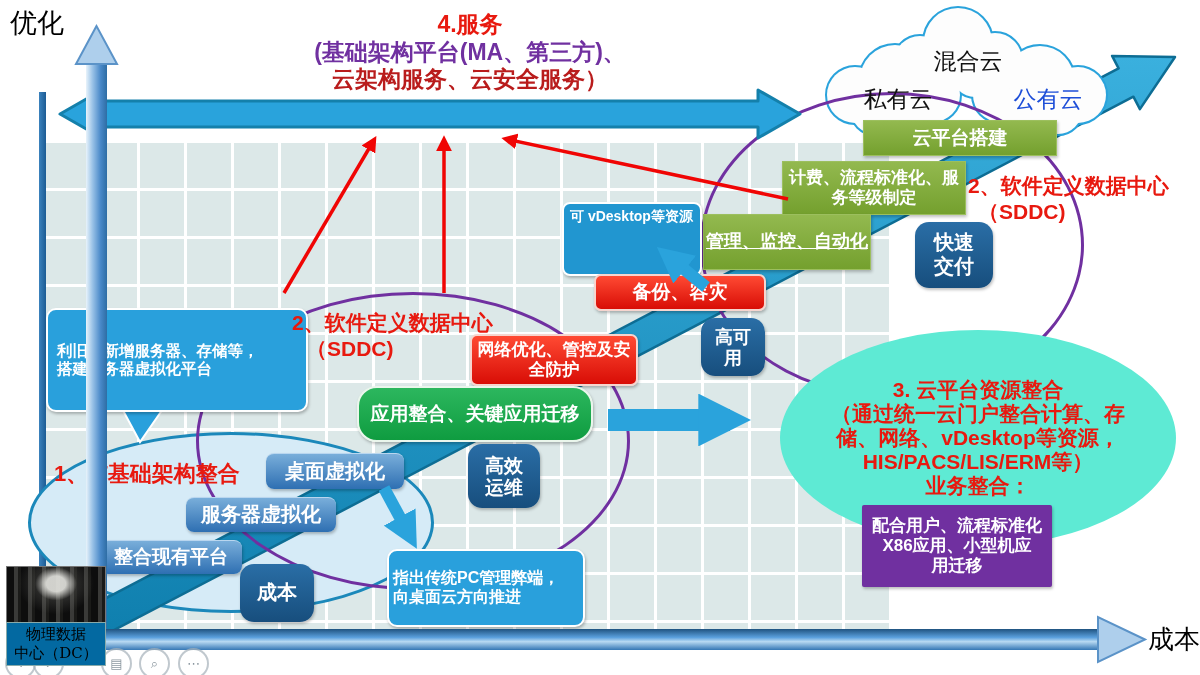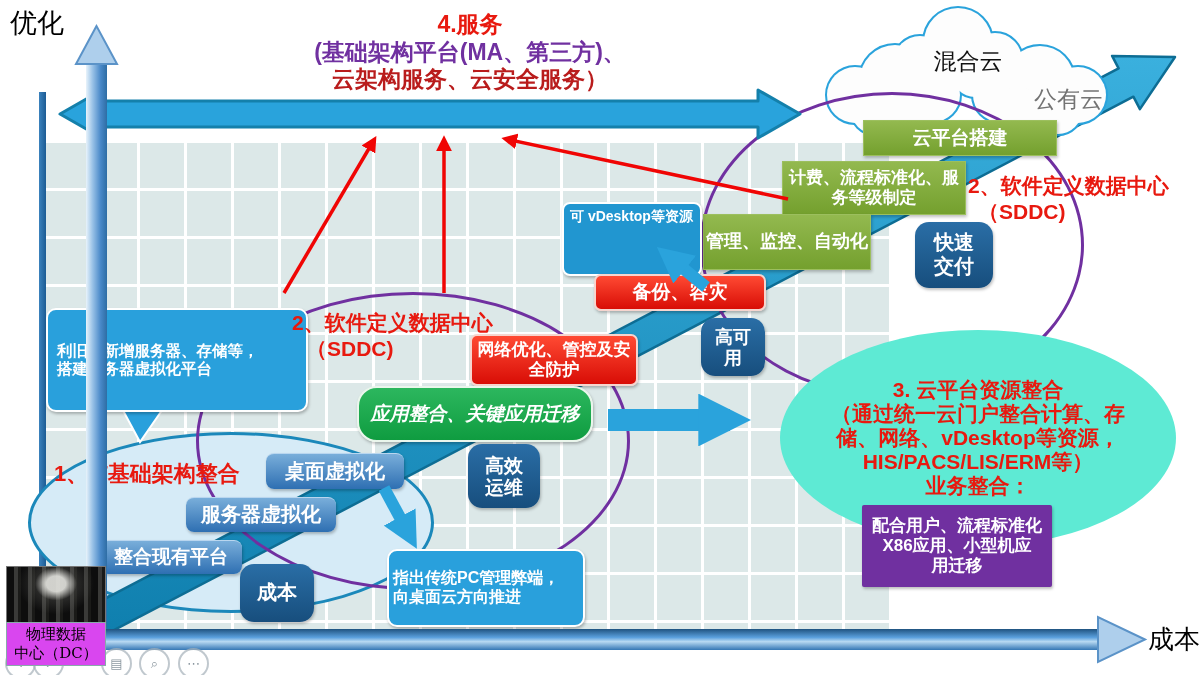--- a/index.html
+++ b/index.html
@@ -12,21 +12,21 @@
     background-image:
       repeating-linear-gradient(to right, transparent 0 44px, #fff 44px 47px),
       repeating-linear-gradient(to bottom, transparent 0 45px, #fff 45px 48px);
     z-index:1;}
   #grid-edge{left:39px;top:92px;width:7px;height:537px;background:linear-gradient(to right,#3b82bd,#1d5c94);z-index:2;}
   
   .box{display:flex;flex-direction:column;align-items:center;justify-content:center;
        color:#fff;font-weight:bold;text-align:center;line-height:1.18;z-index:5;
        box-shadow:1px 2px 3px rgba(0,0,0,.25);}
   .olive{background:linear-gradient(#93b94f,#74a02e);border-radius:0;border:1px solid #9cbf5e;}
-  .vgreen{background:linear-gradient(#2cb75e,#0f9c40);border-radius:20px;border:2px solid #eaf6ec;font-style:italic;}
+  .vgreen{background:linear-gradient(#2cb75e,#0f9c40);border-radius:20px;border:2px solid #eaf6ec;}
   .redbox{background:linear-gradient(#ff4a33,#d80d06);border-radius:7px;border:2px solid #f6d5cf;}
   .dblue{background:linear-gradient(#2a6ea6,#174e7d);border-radius:14px;
          font-family:"DejaVu Serif","Liberation Serif",serif;}
   .mblue{background:linear-gradient(#79aeda,#2e6fb2);border-radius:8px;border-top:1px solid #b9d6ef;}
   .lblue{background:#29a0dc;border:2px solid #fff;border-radius:10px;}
   .ellipse-outline{border:3px solid #7030a0;border-radius:50%;background:transparent;z-index:4;}
   .redtext{color:#e8190f;font-weight:bold;z-index:6;line-height:1.25;}
   .ghost-btn{width:27px;height:27px;border-radius:50%;border:2px solid rgba(140,155,165,.55);
        background:rgba(255,255,255,.35);color:rgba(110,125,135,.8);display:flex;align-items:center;
        justify-content:center;font-size:13px;z-index:9;}
@@ -80,21 +80,22 @@
       <circle cx="875" cy="110" r="24"></circle>
         <circle cx="915" cy="110" r="24"></circle>
       <circle cx="1000" cy="95" r="27"></circle>
         <circle cx="1040" cy="80" r="34"></circle>
         <circle cx="1078" cy="95" r="28"></circle>
       <circle cx="1018" cy="110" r="23"></circle>
         <circle cx="1058" cy="110" r="24"></circle>
     </g>
   </svg>
   <div class="abs serif" style="left:918px;top:46px;width:100px;text-align:center;font-size:23px;color:#111;z-index:5;">混合云</div>
-  <div class="abs serif" style="left:993px;top:84px;width:110px;text-align:right;font-size:23px;color:#737373;z-index:5;">公有云</div>
+  <div class="abs serif" style="left:843px;top:84px;width:110px;text-align:center;font-size:23px;color:#111;z-index:5;">私有云</div>
+  <div class="abs serif" style="left:993px;top:84px;width:110px;text-align:center;font-size:23px;color:#1d4ed8;z-index:5;">公有云</div>
 
   <svg class="abs" style="left:0;top:0;z-index:2;" width="1200" height="675">
     <polygon points="150,566 222,588 96,606" fill="#d6ebf7" stroke="#1b88ba" stroke-width="3"></polygon>
   </svg>
   <div class="abs" style="left:28px;top:432px;width:400px;height:175px;background:#d6ebf7;
        border:3px solid #1b88ba;border-radius:50%;z-index:2;"></div>
 
   <div class="abs ellipse-outline" style="left:196px;top:292px;width:428px;height:292px;"></div>
   <div class="abs ellipse-outline" style="left:700px;top:92px;width:378px;height:300px;"></div>
 
@@ -116,21 +117,21 @@
   </svg>
   <div class="abs" style="left:98px;top:629px;width:1002px;height:21px;z-index:7;
        background:linear-gradient(to bottom,#1f5380,#5aa0dd 40%,#b8d9f2 60%,#3577b5);"></div>
   <svg class="abs" style="left:0;top:0;z-index:7;" width="1200" height="675">
     <polygon points="1145,639.5 1098,617 1098,662" fill="#aecfec" stroke="#5b93c8" stroke-width="2"></polygon>
   </svg>
   <div class="abs serif" style="left:1148px;top:622px;font-size:26px;color:#000;z-index:7;">成本</div>
 
   <div class="box olive abs" style="left:863px;top:120px;width:192px;height:34px;font-size:19px;">云平台搭建</div>
   <div class="box olive abs" style="left:782px;top:161px;width:178px;height:48px;font-size:17px;padding:2px;">计费、流程标准化、服务等级制定</div>
-  <div class="box olive abs" style="left:703px;top:214px;width:162px;height:50px;font-size:18px;padding:2px;">管理、监控、自动化</div>
+  <div class="box olive abs" style="left:703px;top:214px;width:162px;height:50px;font-size:18px;padding:2px;text-decoration:underline;">管理、监控、自动化</div>
 
   <div class="box dblue abs" style="left:915px;top:222px;width:78px;height:66px;font-size:20px;">
     <div>快速</div>
     <div>交付</div>
   </div>
 
   <div class="box abs" style="left:562px;top:202px;width:124px;height:62px;background:#2196d0;
        border:2px solid #fff;border-radius:8px;font-size:14px;align-items:flex-start;text-align:left;
        padding:4px 6px;justify-content:flex-start;">可 vDesktop等资源</div>
 
@@ -193,21 +194,21 @@
   <div class="box abs" style="left:862px;top:505px;width:190px;height:82px;background:#7030a0;font-size:17px;border-radius:2px;">
     <div>配合用户、流程标准化</div>
     <div>X86应用、小型机应</div>
     <div>用迁移</div>
   </div>
 
   <div class="abs" style="left:6px;top:566px;width:98px;height:56px;z-index:10;border:1px solid #777;
        background:
          radial-gradient(ellipse at 50% 30%, rgba(230,230,225,.9) 0 14%, rgba(120,120,115,.25) 30%, transparent 55%),
          repeating-linear-gradient(90deg,#0d0d0d 0 7px,#3a3a38 7px 11px,#1a1a18 11px 14px);"></div>
-  <div class="abs serif" style="left:6px;top:622px;width:98px;height:42px;background:#d946ef;border:1px solid #8aa;
+  <div class="abs serif" style="left:6px;top:622px;width:98px;height:42px;background:#0369a1;border:1px solid #8aa;
        color:#000;font-size:15px;display:flex;flex-direction:column;align-items:center;justify-content:center;z-index:10;line-height:1.25;">
     <div>物理数据</div>
     <div>中心（DC）</div>
   </div>
 
   <svg class="abs" style="left:0;top:0;z-index:8;" width="1200" height="675">
     <defs>
       <marker id="mred" viewBox="0 0 10 10" refX="7" refY="5" markerWidth="4.5" markerHeight="4.5" orient="auto">
         <path d="M0,0 L10,5 L0,10 Z" fill="#f00504"></path>
       </marker>

